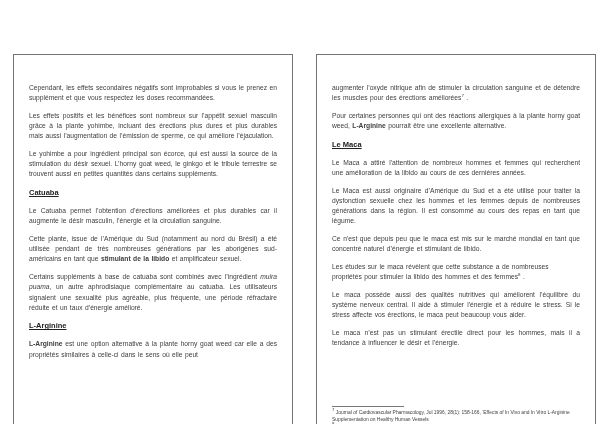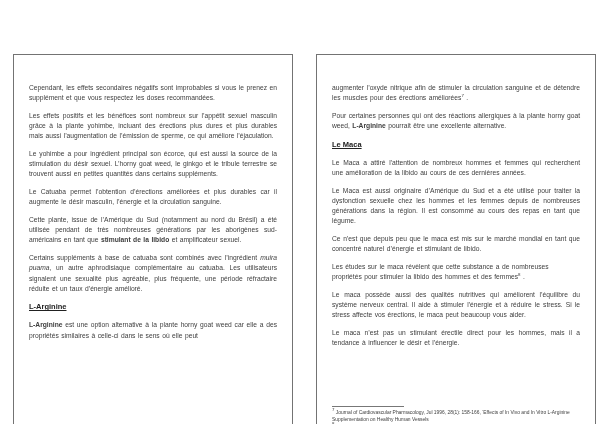--- a/index.html
+++ b/index.html
@@ -70,20 +70,21 @@
 </head>
 <body>
 
 <div class="page page-left">
   <div class="para">Cependant, les effets secondaires négatifs sont improbables si vous le prenez en supplément et que vous respectez les doses recommandées.</div>
 
   <div class="para">Les effets positifs et les bénéfices sont nombreux sur l’appétit sexuel masculin grâce à la plante yohimbe, incluant des érections plus dures et plus durables mais aussi l’augmentation de l’émission de sperme, ce qui améliore l’éjaculation.</div>
 
   <div class="para">Le yohimbe a pour ingrédient principal son écorce, qui est aussi la source de la stimulation du désir sexuel. L’horny goat weed, le ginkgo et le tribule terrestre se trouvent aussi en petites quantités dans certains suppléments.</div>
 
+  <div class="heading">Catuaba</div>
 
   <div class="para">Le Catuaba permet l’obtention d’érections améliorées et plus durables car il augmente le désir masculin, l’énergie et la circulation sanguine.</div>
 
   <div class="para">
     <span>Cette plante, issue de l’Amérique du Sud (notamment au nord du Brésil) a été utilisée pendant de très nombreuses générations par les aborigènes sud-américains en tant que </span><span class="bold">stimulant de la libido</span><span> et amplificateur sexuel.</span>
   </div>
 
   <div class="para">
     <span>Certains suppléments à base de catuaba sont combinés avec l’ingrédient </span><span class="italic">muira puama</span><span>, un autre aphrodisiaque complémentaire au catuaba. Les utilisateurs signalent une sexualité plus agréable, plus fréquente, une période réfractaire réduite et un taux d’énergie amélioré.</span>
   </div>

